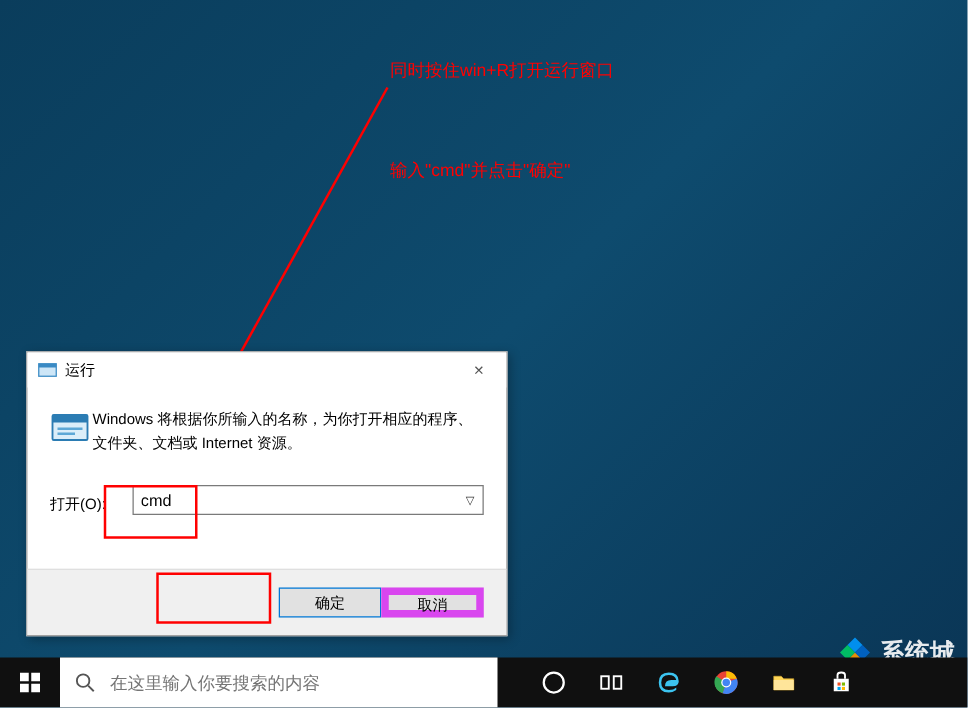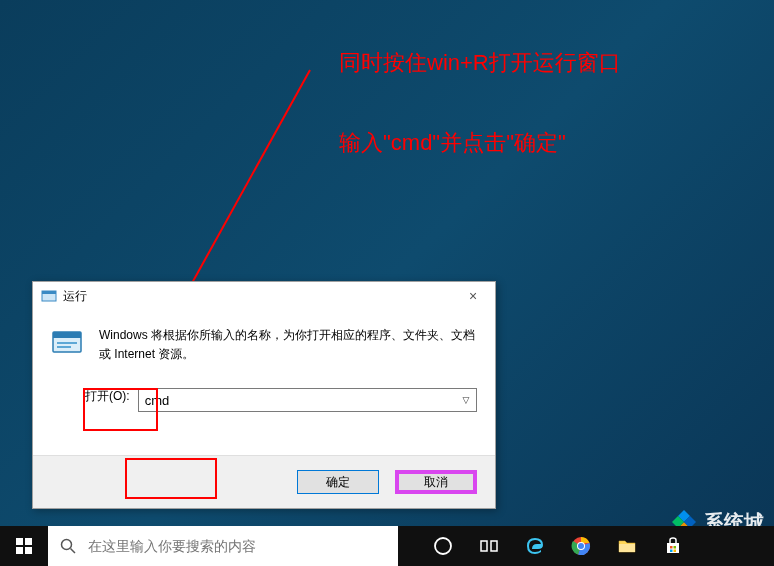--- a/index.html
+++ b/index.html
@@ -9,41 +9,40 @@
       background: linear-gradient(135deg, #0a3d5c 0%, #0e4b6e 50%, #0a3555 100%);
       font-family: "Microsoft YaHei", "Segoe UI", sans-serif;
       position: relative;
       overflow: hidden;
     }
     
     
     .annotation {
       position: absolute;
       color: #ff0000;
-      font-size: 22px;
+      font-size: 14px;
       font-weight: normal;
-      margin-left: 27px;
     }
     .annotation-1 { top: 48px; left: 312px; }
     .annotation-2 { top: 128px; left: 312px; }
     
     
     .arrow-svg {
       position: absolute;
       top: 60px;
       left: 110px;
       pointer-events: none;
     }
     
     
     .run-dialog {
       position: absolute;
       top: 281px;
-      left: 32px;
-      width: 464px;
+      left: 21px;
+      width: 385px;
       height: 228px;
       background: #ffffff;
       border: 1px solid #a0a0a0;
       box-shadow: 2px 2px 8px rgba(0,0,0,0.3);
     }
     .dialog-titlebar {
       height: 28px;
       display: flex;
       align-items: center;
       padding: 0 8px;
@@ -71,38 +70,36 @@
       font-size: 14px;
       color: #555;
       cursor: pointer;
     }
     .dialog-body {
       padding: 16px 18px 12px 18px;
     }
     .dialog-desc-row {
       display: flex;
       align-items: flex-start;
-      gap: 14px;
       margin-bottom: 24px;
     }
     .run-icon {
       width: 34px;
       height: 34px;
       flex-shrink: 0;
     }
     .dialog-desc {
       font-size: 12px;
       color: #000;
       line-height: 1.6;
     }
     .open-row {
       display: flex;
-      align-items: flex-start;
-      gap: 8px;
-      margin-left: 34px;
+      align-items: flex-end;
+      gap: 21px;
     }
     .open-label {
       font-size: 12px;
       color: #000;
       white-space: nowrap;
     }
     .open-input-wrap {
       position: relative;
       flex: 1;
     }
@@ -131,36 +128,36 @@
       position: absolute;
       border: 2px solid #ff0000;
       pointer-events: none;
     }
     .highlight-input { top: 388px; left: 83px; width: 75px; height: 43px; }
     .highlight-ok { top: 458px; left: 125px; width: 92px; height: 41px; }
     
     .dialog-buttons {
       display: flex;
       justify-content: flex-end;
-      gap: 16px;
+      gap: 0;
       padding: 14px 18px;
       background: #f0f0f0;
       border-top: 1px solid #dfdfdf;
       position: absolute;
       bottom: 0;
       left: 0;
       right: 0;
       align-items: flex-end;
     }
     .dlg-btn {
       width: 82px;
       height: 24px;
       font-size: 12px;
       background: #e1e1e1;
-      border: 4px solid #d946ef;
+      border: 6px solid #d946ef;
       cursor: pointer;
       font-family: inherit;
     }
     .dlg-btn.primary {
       border: 1px solid #0078d7;
     }
     
     
     .taskbar {
       position: absolute;

